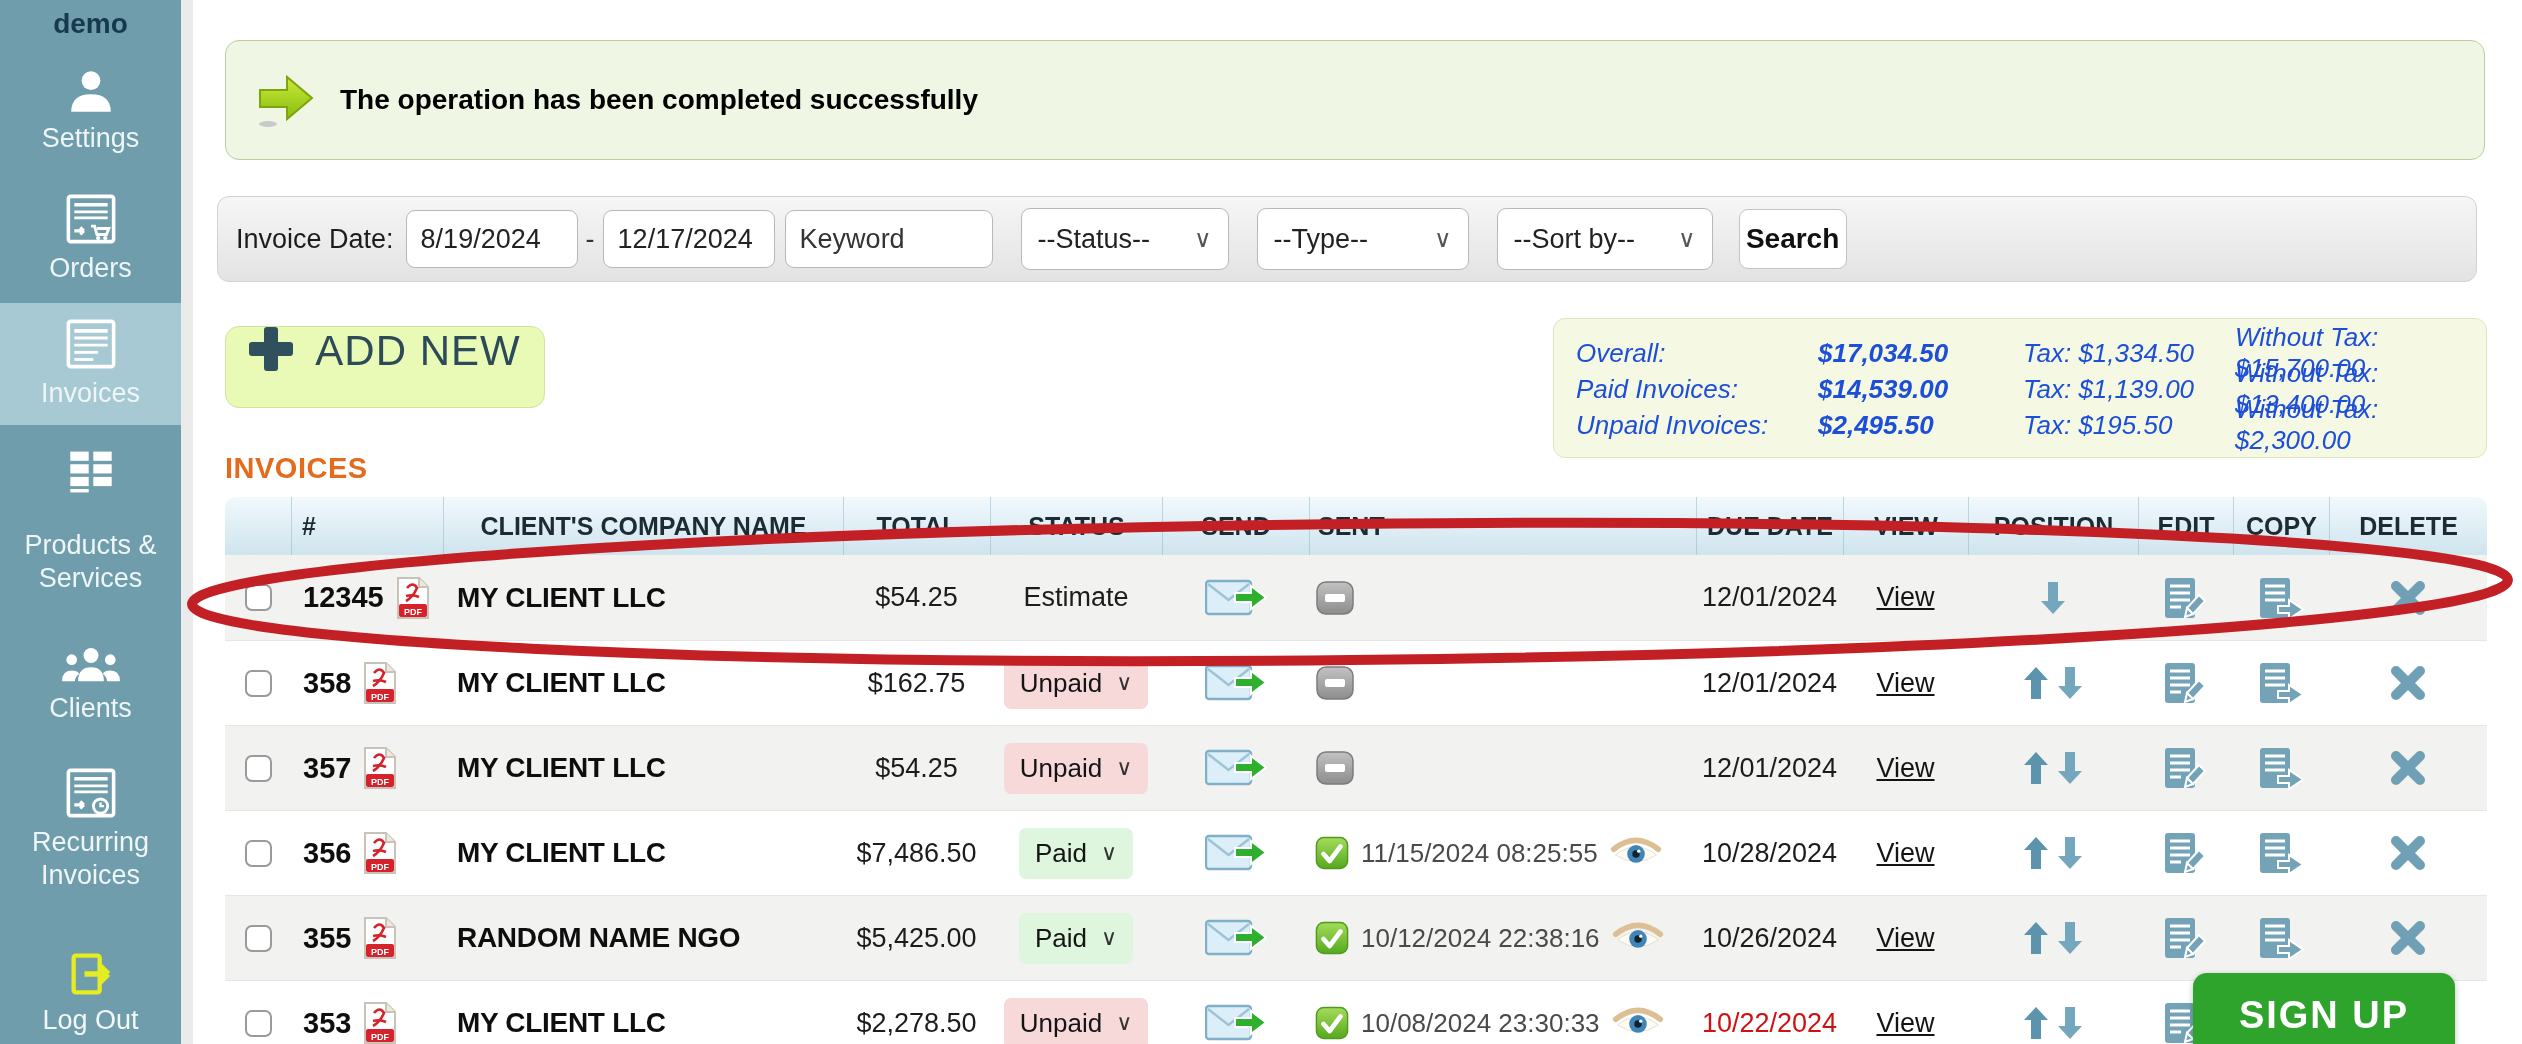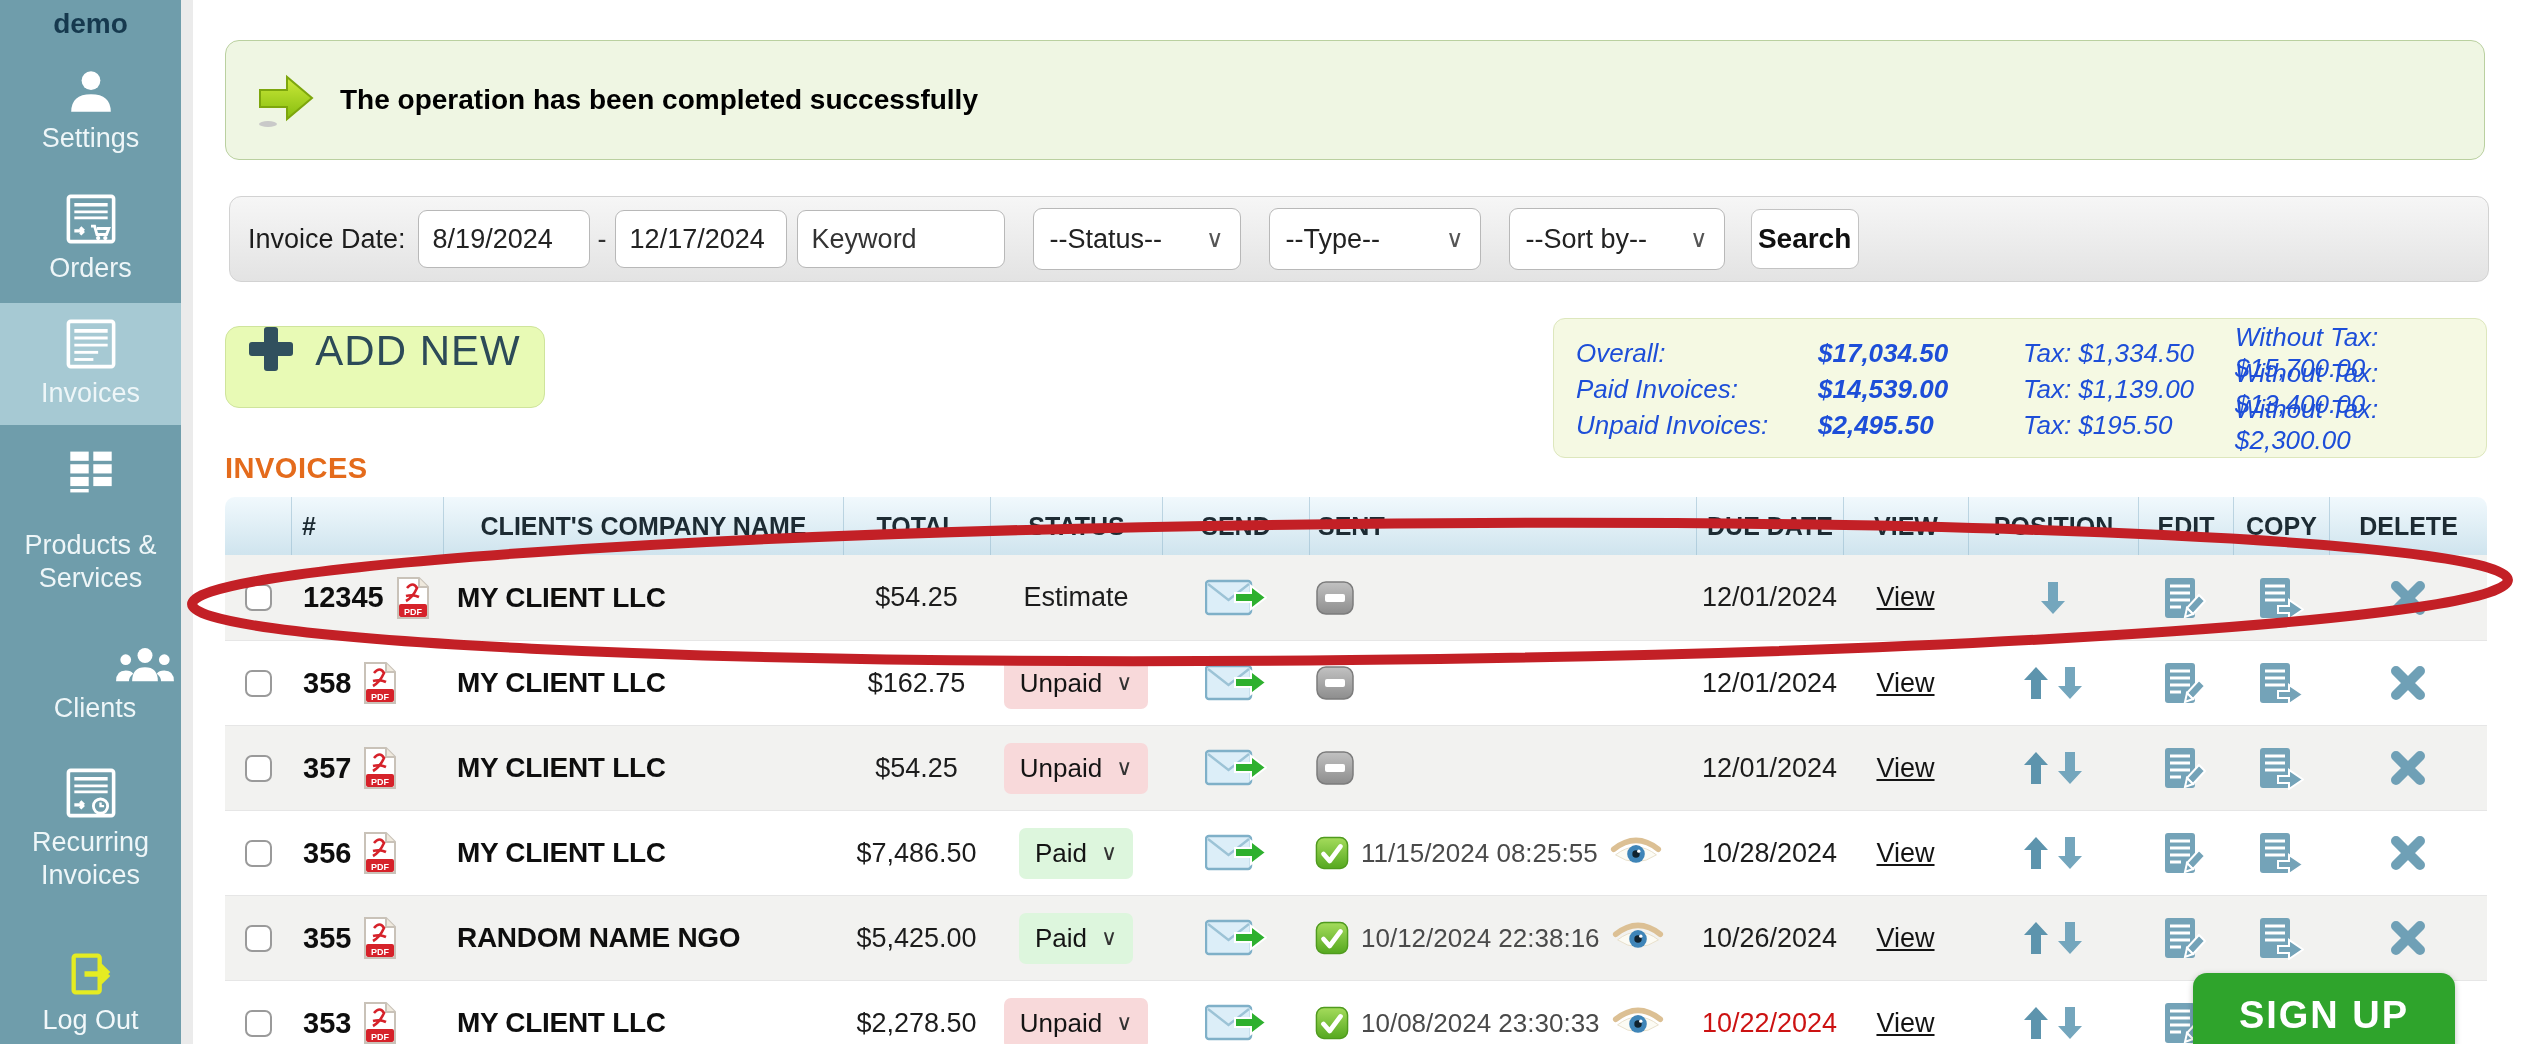--- a/index.html
+++ b/index.html
@@ -13,34 +13,34 @@
   .side-user { margin-top:8px; color:#16394e; font-size:28px; font-weight:600; }
   .side-item { width:100%; display:flex; flex-direction:column; align-items:center;
                padding:14px 6px; cursor:pointer; }
   .side-item .lbl { color:#eef6f8; font-size:27px; margin-top:8px; text-align:center; line-height:1.2; width:160px; }
   .side-item.active { background:#a6c9d3; }
   .side-item svg { display:block; }
   .mt-settings { margin-top:14px; }
   .mt-orders   { margin-top:12px; }
   .mt-invoices { margin-top:4px; padding:16px 6px; }
   .mt-products { margin-top:8px;gap:28px; }
-  .mt-clients  { margin-top:22px;align-items:flex-end; }
+  .mt-clients  { margin-top:22px; }
   .mt-recur    { margin-top:16px; }
   .side-logout { margin-top:auto; margin-bottom:2px; padding-bottom:6px; }
   .side-logout .lbl { color:#f2f8fa; }
 
   
   .content { position:absolute; left:193px; top:0; width:2329px; height:1044px; background:#fff; }
 
   .banner { position:absolute; left:32px; top:40px; width:2260px; height:120px;
             background:#eff6e3; border:1px solid #bad0a0; border-radius:14px;
             display:flex; align-items:center; padding:0 28px; }
   .banner-text { font-size:28px; font-weight:bold; color:#000; margin-left:22px; }
 
-  .filterbar { position:absolute; left:36px; top:196px; width:2260px; height:86px;
+  .filterbar { position:absolute; left:24px; top:196px; width:2260px; height:86px;
                background:linear-gradient(#f6f6f6,#e3e3e3); border:1px solid #d2d2d2;
                border-radius:12px; display:flex; align-items:center; padding:0 18px; }
   .f-label { font-size:27px; color:#1c1c1c; margin-right:12px; white-space:nowrap; }
   .f-input { height:58px; border:1px solid #b8b8b8; border-radius:9px; background:#fff;
              font-size:27px; color:#222; padding:0 14px; font-family:"Liberation Sans",sans-serif; }
   .f-input::placeholder { color:#333; opacity:1; }
   .w-date { width:172px; }
   .w-key  { width:208px; margin-left:10px; }
   .f-dash { font-size:27px; color:#333; margin:0 8px; }
   .f-select { height:62px; border:1px solid #b8b8b8; border-radius:9px; background:#fff;

